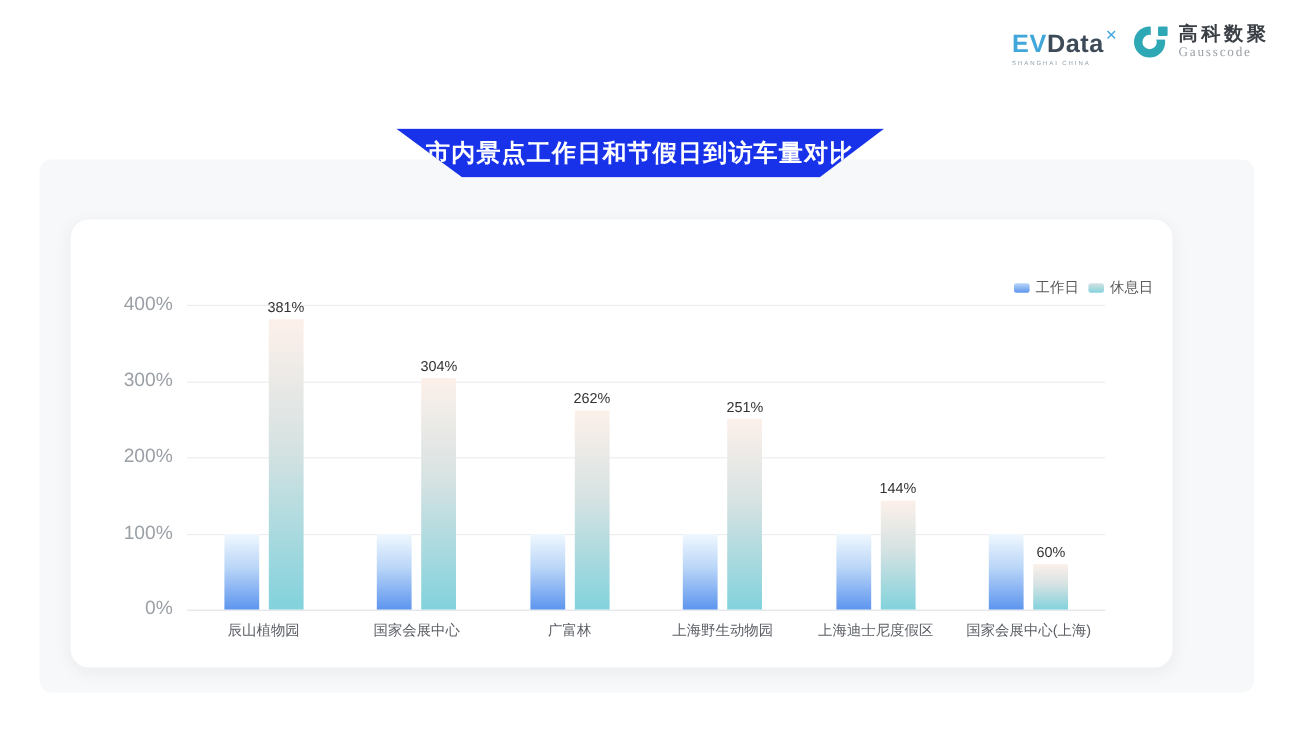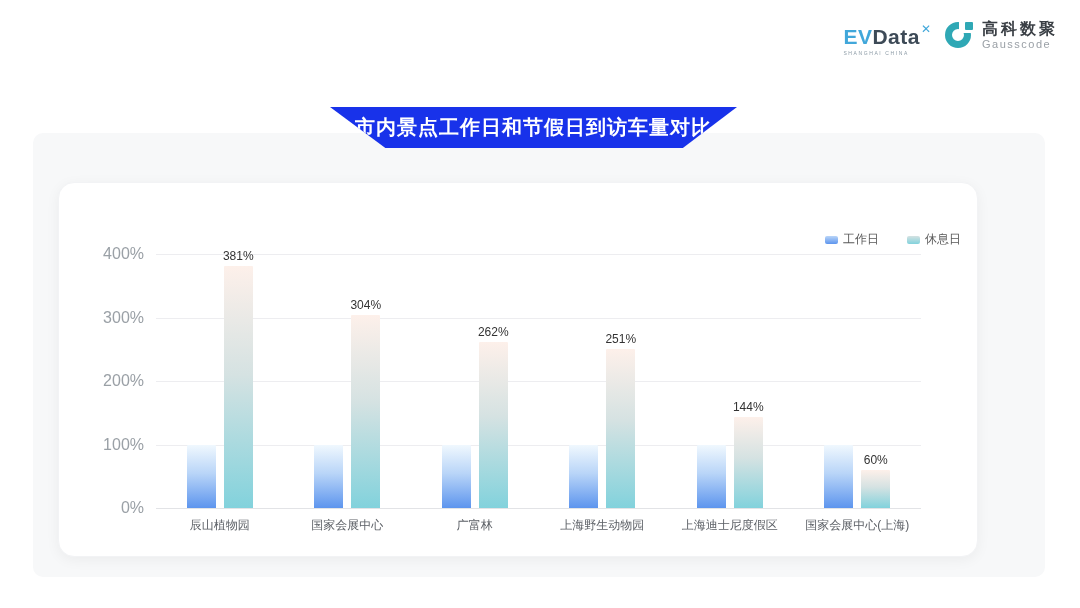--- a/index.html
+++ b/index.html
@@ -8,21 +8,21 @@
   .page { position:relative; width:1080px; height:608px; background:#fff; }
 
   
   .logos { position:absolute; top:20px; right:22px; display:flex; align-items:flex-start; gap:14px; }
   .evdata { display:flex; flex-direction:column; align-items:flex-start; padding-top:6px; }
   .evdata-row { display:flex; align-items:flex-start; line-height:1; }
   .evdata-ev   { font-size:21px; font-weight:700; color:#41a7da; letter-spacing:0.5px; }
   .evdata-data { font-size:21px; font-weight:700; color:#3d4a57; letter-spacing:0.5px; }
   .evdata-mark { font-size:12px; font-weight:700; color:#41a7da; margin-left:1px; transform:translateY(-3px); }
   .evdata-sub  { font-size:5px; letter-spacing:1.6px; color:#8b9aa5; margin-top:3px; }
-  .gauss { display:flex; align-items:flex-start; gap:7px; }
+  .gauss { display:flex; align-items:flex-start; gap:7px;font-family:Liberation Serif, serif; }
   .gauss-icon { position:relative; width:30px; height:30px; }
   .gauss-ring { position:absolute; left:0; top:2px; width:26px; height:26px; border-radius:50%;
                 border:7px solid #2fa8b5; }
   .gauss-notch { position:absolute; left:14px; top:0; width:14px; height:13px; background:#fff; }
   .gauss-dot  { position:absolute; right:2px; top:2px; width:8px; height:8px; background:#2fa8b5; border-radius:1px; }
   .gauss-text { display:flex; flex-direction:column; line-height:1.1; }
   .gauss-cn { font-size:16px; font-weight:700; color:#3a3f45; letter-spacing:3px; }
   .gauss-en { font-size:11px; color:#9aa0a6; letter-spacing:1.5px; }
 
   
@@ -32,21 +32,21 @@
   .banner-title { color:#ffffff; font-size:20px; font-weight:700; letter-spacing:1px; }
 
   
   .panel { position:absolute; left:33px; top:133px; width:1012px; height:444px;
            background:#f7f8f9; border-radius:10px; }
   .card  { position:absolute; left:58px; top:182px; width:920px; height:375px;
            background:#ffffff; border-radius:16px; border:1px solid #f2f3f5;
            box-shadow:0 3px 14px rgba(0,0,0,0.05); }
 
   
-  .legend { position:absolute; top:48px; right:16px; display:flex; align-items:center; gap:28px; }
+  .legend { position:absolute; top:48px; right:16px; display:flex; align-items:center; gap:8px; }
   .legend-item { display:flex; align-items:center; gap:5px; cursor:pointer; }
   .legend-swatch { width:13px; height:8px; border-radius:2px; }
   .legend-label { font-size:12px; color:#595959; }
 
   
   .plot { position:absolute; left:97px; top:71px; width:765px; height:254px; }
   .gridline { position:absolute; left:0; width:100%; height:1px; background:#ededf0; }
   .gridline.baseline { background:#e2e3e6; }
   .ytick { position:absolute; left:-62px; width:50px; text-align:right;
            transform:translateY(-50%); font-size:16px; color:#9aa0a6; }

